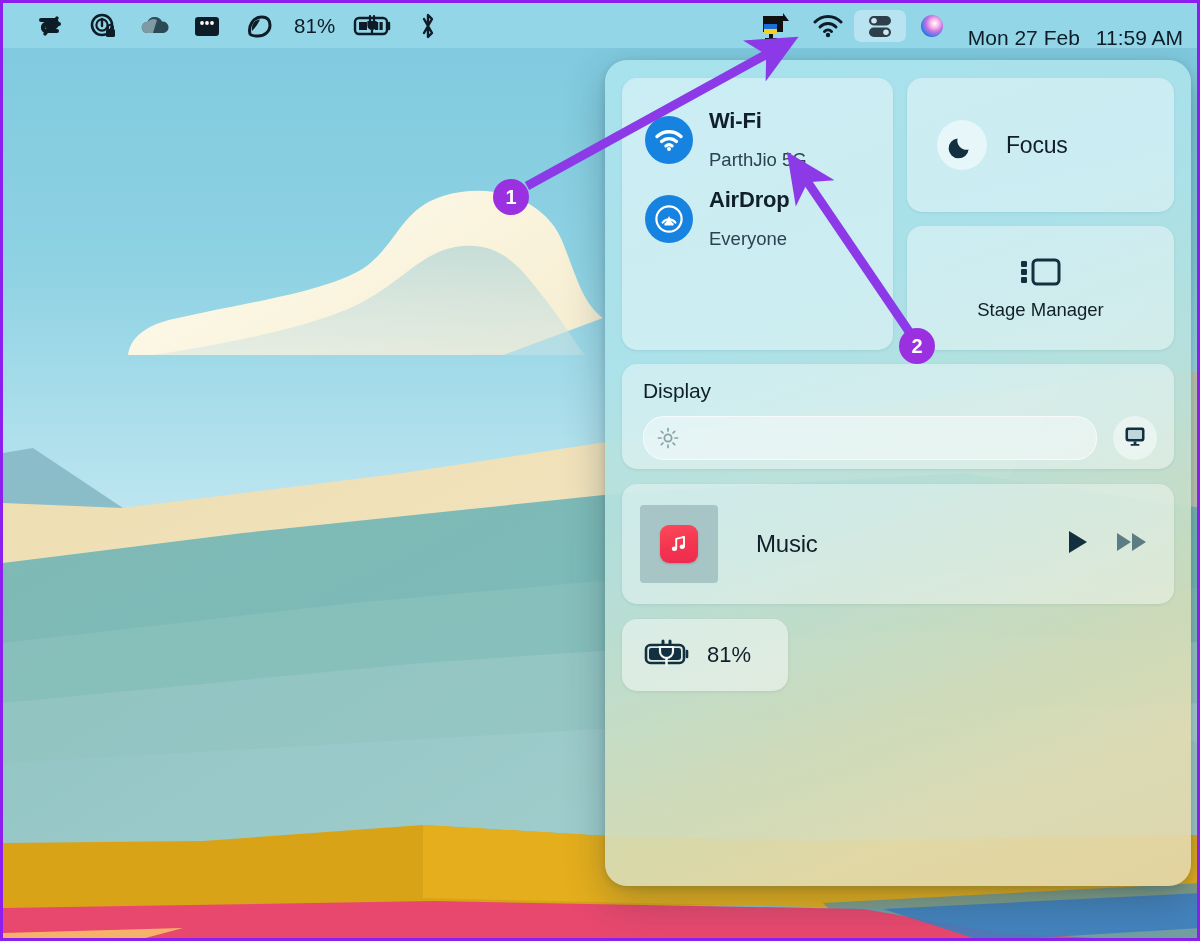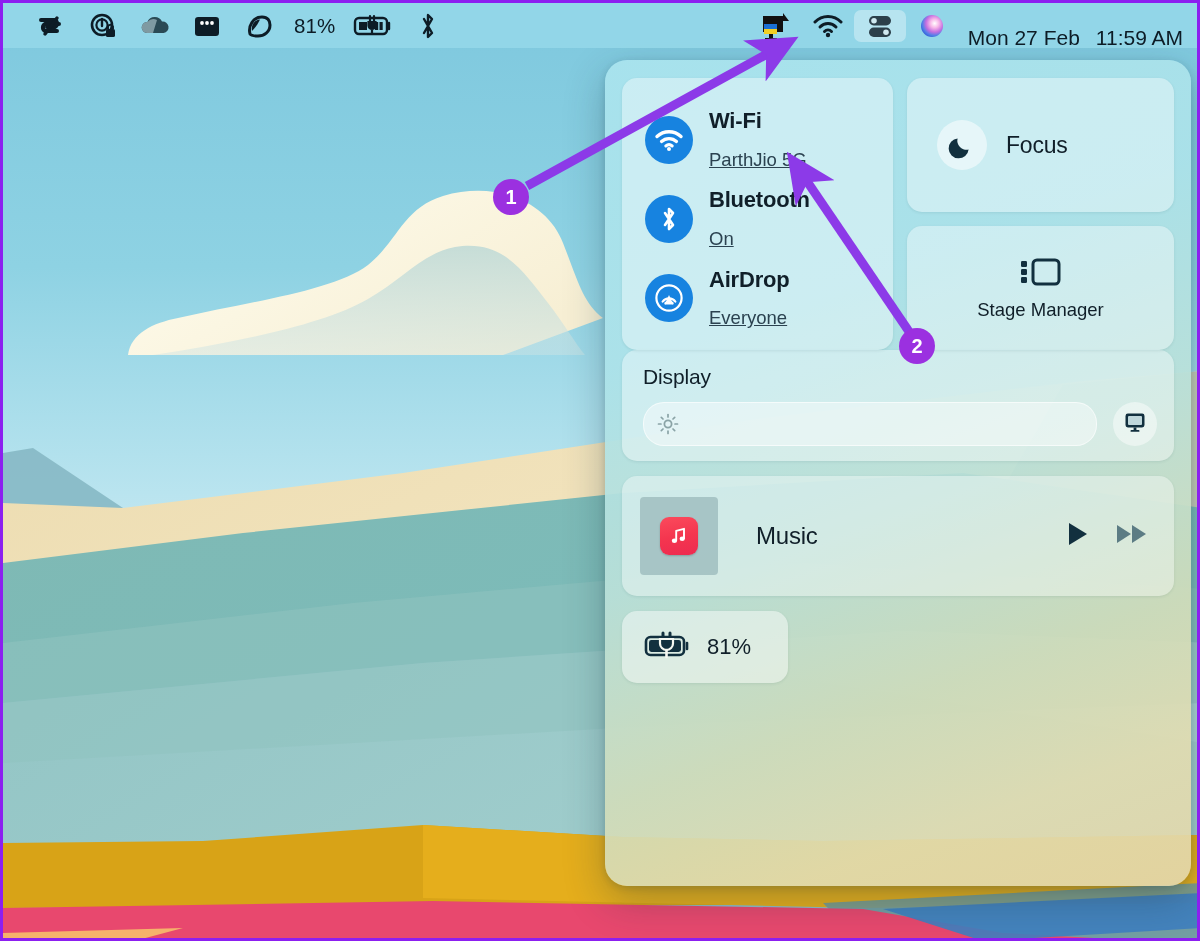--- a/index.html
+++ b/index.html
@@ -134,21 +134,20 @@
   .conn-title {
     font-size: 22px;
     font-weight: bold;
     color: #101f29;
     letter-spacing: -0.2px;
   }
   .conn-sub {
     font-size: 18.5px;
     color: #2b4250;
     margin-top: 16px;
-    text-decoration: underline;
   }
 
   
   .cc-right-col {
     display: flex;
     flex-direction: column;
     gap: 14px;
     width: 268px;
   }
   .cc-focus {
@@ -182,23 +181,24 @@
     text-align: center;
   }
   .sq-label {
     font-size: 18.5px;
     color: #101f29;
     line-height: 1.12;
   }
 
   
   .cc-card {
+    margin-top: 14px;
     border-radius: 15px;
     background: rgba(255,255,255,0.40);
-    padding: 15px 17px 15px 21px;
+    padding: 15px 17px 9px 21px;
     box-sizing: border-box;
     box-shadow: 0 1px 3px rgba(30,70,80,0.10);
   }
   .card-title {
     font-size: 21px;
     color: #101f29;
     letter-spacing: -0.15px;
     margin-bottom: 13px;
   }
   .slider-row { display: flex; align-items: center; gap: 16px; }
@@ -497,31 +497,20 @@
               <path d="M11.8 18 A5 5 0 0 1 18.2 18" fill="none" stroke="#ffffff" stroke-width="3" stroke-linecap="round"></path>
               <circle cx="15" cy="21" r="2" fill="#ffffff"></circle>
             </svg>
           </span>
           <span class="conn-texts">
             <span class="conn-title">Wi-Fi</span>
             <span class="conn-sub">ParthJio 5G</span>
           </span>
         </div>
 
-        <div class="conn-item">
-          <span class="conn-icon">
-            <svg width="20" height="28" viewBox="0 0 20 28">
-              <path d="M6 8 L14 20 L10 24 V4 L14 8 L6 20" fill="none" stroke="#ffffff" stroke-width="2.6" stroke-linejoin="round" stroke-linecap="round"></path>
-            </svg>
-          </span>
-          <span class="conn-texts">
-            <span class="conn-title">Bluetooth</span>
-            <span class="conn-sub">On</span>
-          </span>
-        </div>
 
         <div class="conn-item">
           <span class="conn-icon">
             <svg width="30" height="30" viewBox="0 0 30 30">
               <circle cx="15" cy="15" r="12.6" fill="none" stroke="#ffffff" stroke-width="2.2"></circle>
               <path d="M8.6 18.6 A8 8 0 0 1 21.4 18.6" fill="none" stroke="#ffffff" stroke-width="2.1" stroke-linecap="round"></path>
               <path d="M11.3 20.2 A5 5 0 0 1 18.7 20.2" fill="none" stroke="#ffffff" stroke-width="2.1" stroke-linecap="round"></path>
               <path d="M15 12 L19.4 21.6 L10.6 21.6 Z" fill="#ffffff"></path>
             </svg>
           </span>

